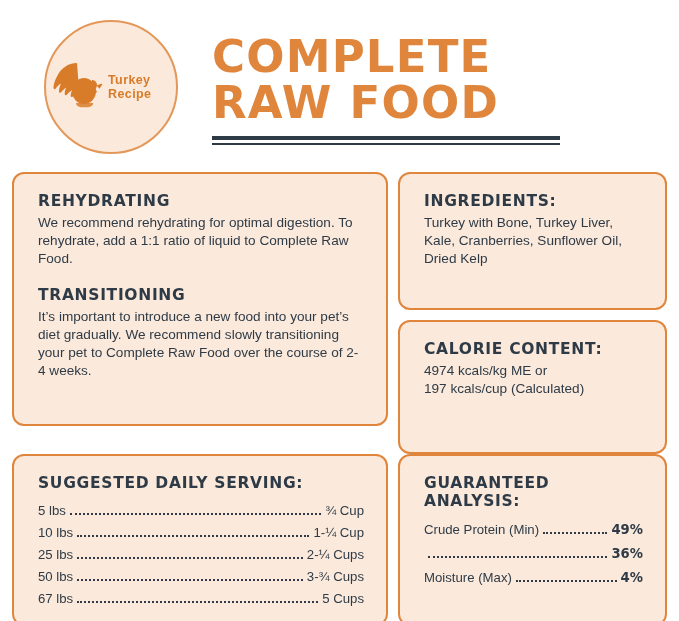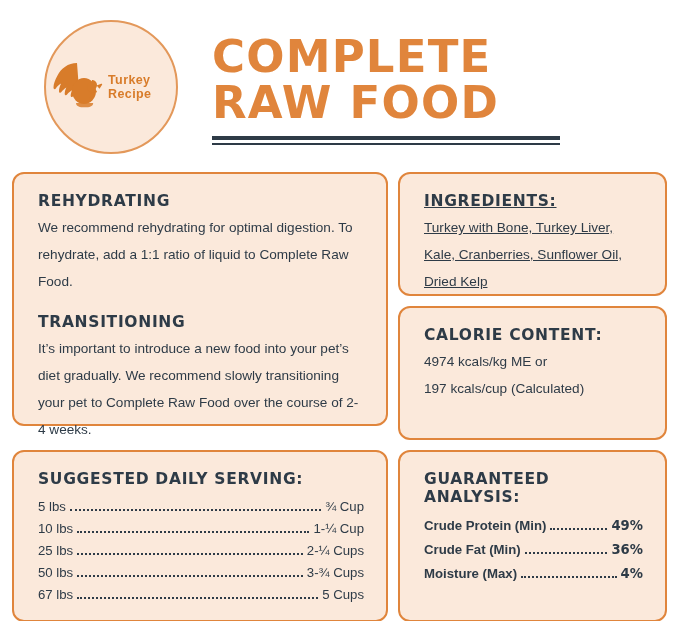--- a/index.html
+++ b/index.html
@@ -83,21 +83,20 @@
   
   .panels {
     position: absolute;
     left: 12px;
     top: 172px;
     width: 655px;
   }
   .row {
     display: flex;
     gap: 10px;
-    margin-bottom: 10px;
   }
   .col-left { width: 376px; flex: none; }
   .col-right { flex: 1 1 auto; }
 
   .panel {
     background: #fbe9db;
     border: 2px solid #e0853c;
     border-radius: 12px;
     box-sizing: border-box;
     padding: 18px 22px 18px 24px;
@@ -106,28 +105,28 @@
     font-family: "DejaVu Sans", sans-serif;
     font-weight: 700;
     font-size: 15.5px;
     letter-spacing: 0.7px;
     color: #2e3b47;
     text-transform: uppercase;
     margin: 0 0 4px 0;
   }
   .panel-body {
     font-size: 13.6px;
-    line-height: 27px;
+    line-height: 18px;
     color: #2e3b47;
     margin: 0;
   }
   .block-gap { margin-top: 18px; }
 
   .panel-info { height: 254px; }
-  .panel-ingredients { height: 124px; text-decoration: underline; }
+  .panel-ingredients { height: 138px; }
   .panel-calories { height: 134px; margin-top: 10px; }
   .panel-serving { height: 172px; }
   .panel-analysis { height: 172px; }
 
   
   .serving-list {
     margin-top: 8px;
     font-size: 13.2px;
     line-height: 22px;
     color: #2e3b47;
@@ -152,21 +151,21 @@
     margin-top: 8px;
     font-size: 13.2px;
     line-height: 24px;
     color: #2e3b47;
   }
   .analysis-row {
     display: flex;
     align-items: baseline;
     white-space: nowrap;
   }
-  .analysis-label { flex: none; font-weight: bold; }
+  .analysis-label { flex: none; }
   .analysis-dots {
     flex: 1 1 auto;
     border-bottom: 2px dotted #2e3b47;
     margin: 0 4px 4px 4px;
     height: 1px;
   }
   .analysis-value {
     flex: none;
     font-weight: 700;
     font-family: "DejaVu Sans", sans-serif;
@@ -266,21 +265,20 @@
       <div class="col-right">
         <div class="panel panel-analysis">
           <p class="panel-heading">GUARANTEED ANALYSIS:</p>
           <div class="analysis-list">
               <div class="analysis-row">
                 <span class="analysis-label">Crude Protein (Min)</span>
                 <span class="analysis-dots"></span>
                 <span class="analysis-value">49%</span>
               </div>
               <div class="analysis-row">
-                <span class="analysis-label">Crude Fat (Min)</span>
                 <span class="analysis-dots"></span>
                 <span class="analysis-value">36%</span>
               </div>
               <div class="analysis-row">
                 <span class="analysis-label">Moisture (Max)</span>
                 <span class="analysis-dots"></span>
                 <span class="analysis-value">4%</span>
               </div>
             </div>
         </div>

